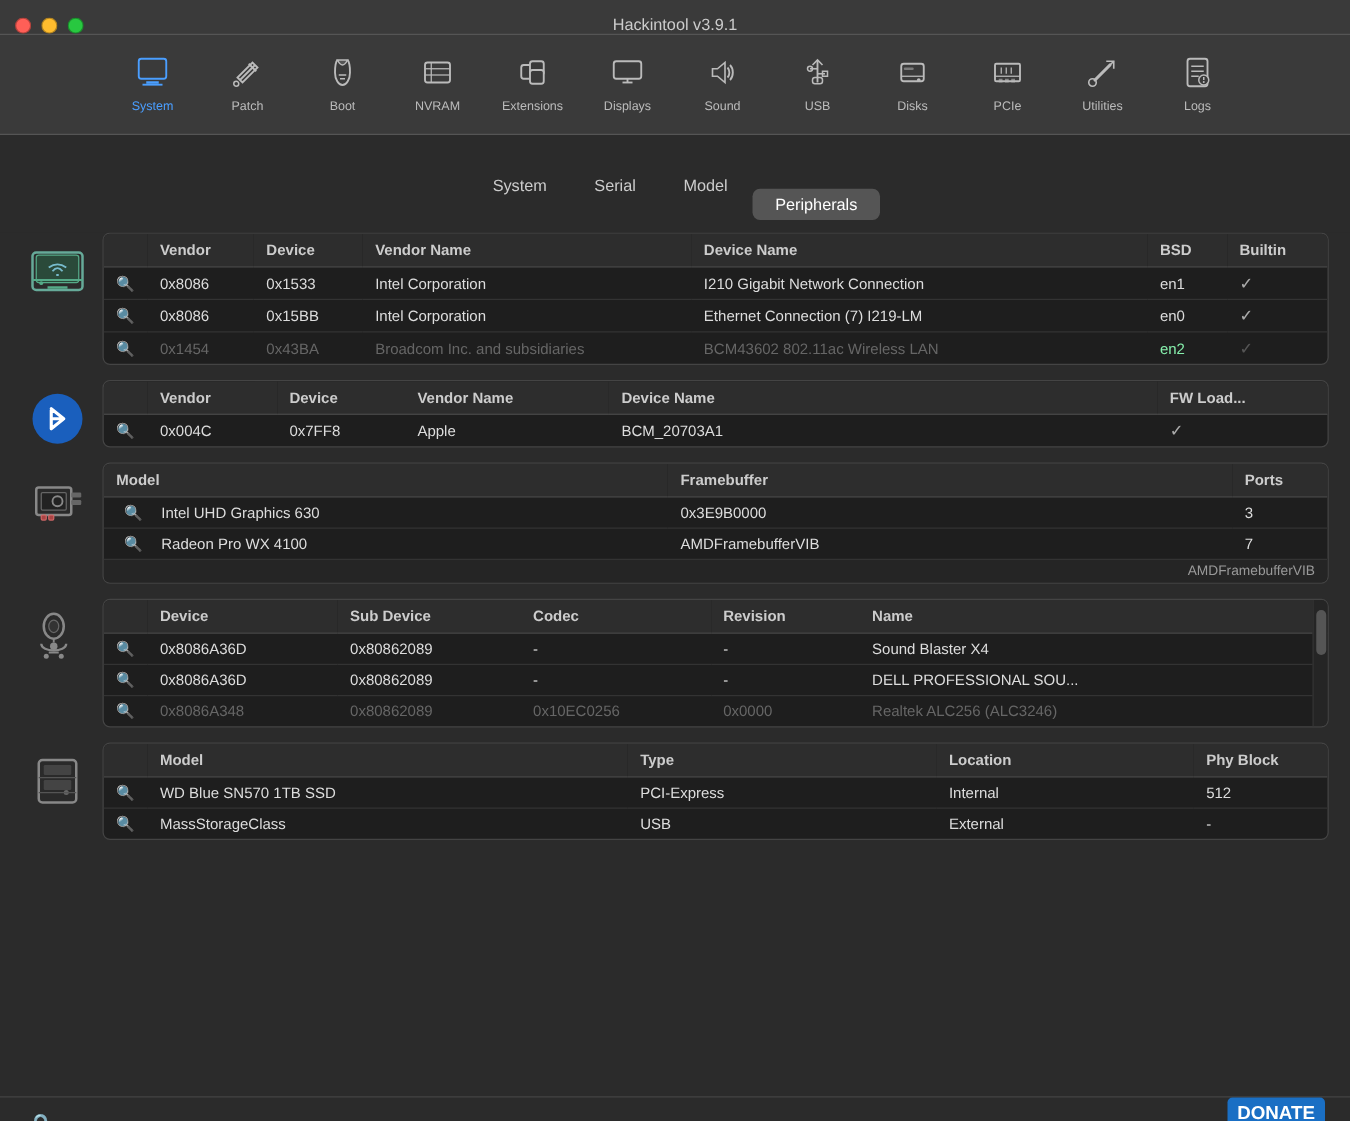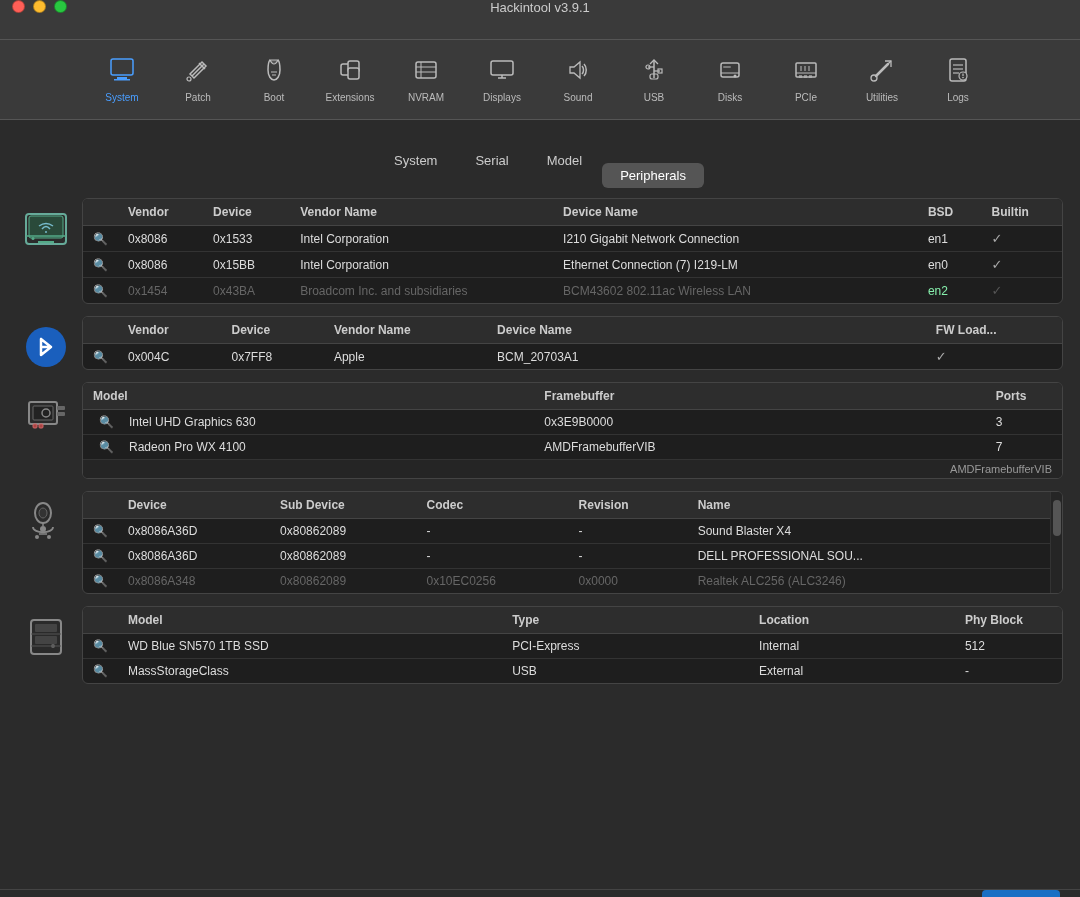--- a/index.html
+++ b/index.html
@@ -8,23 +8,23 @@
       height: 897px;
       background: #2b2b2b;
       font-family: -apple-system, BlinkMacSystemFont, 'Helvetica Neue', Arial, sans-serif;
       overflow: hidden;
       color: #e0e0e0;
     }
 
     
     .title-bar {
       background: #3a3a3a;
-      height: 40px;
-      display: flex;
-      align-items: flex-start;
+      height: 28px;
+      display: flex;
+      align-items: flex-end;
       justify-content: center;
       position: relative;
       border-bottom: 1px solid #555;
     }
     .title-bar-buttons {
       position: absolute;
       left: 12px;
       display: flex;
       gap: 8px;
       align-items: center;
@@ -273,38 +273,38 @@
         <path d="M10 4 L18 4 C18 4 16 8 14 8 C12 8 10 4 10 4 Z" stroke="#bbb" stroke-width="1.2" fill="#555"></path>
         <path d="M11 16 L17 16 M12 19 L16 19" stroke="#bbb" stroke-width="1.2"></path>
       </svg>
     </div>
     <span class="label">Boot</span>
   </div>
 
   <div class="toolbar-item">
     <div class="icon-area">
       <svg width="28" height="28" viewBox="0 0 28 28" fill="none">
-        <rect x="5" y="8" width="11" height="11" rx="2" stroke="#bbb" stroke-width="1.5" fill="none"></rect>
-        <rect x="12" y="5" width="11" height="11" rx="2" stroke="#bbb" stroke-width="1.5" fill="#3a3a3a"></rect>
-        <rect x="12" y="12" width="11" height="11" rx="2" stroke="#bbb" stroke-width="1.5" fill="#3a3a3a"></rect>
-      </svg>
-    </div>
-    <span class="label">Extensions</span>
-  </div>
-
-  <div class="toolbar-item">
-    <div class="icon-area">
-      <svg width="28" height="28" viewBox="0 0 28 28" fill="none">
         <rect x="4" y="6" width="20" height="16" rx="2" stroke="#bbb" stroke-width="1.5" fill="none"></rect>
         <line x1="4" y1="11" x2="24" y2="11" stroke="#bbb" stroke-width="1"></line>
         <line x1="9" y1="6" x2="9" y2="22" stroke="#bbb" stroke-width="1"></line>
         <line x1="4" y1="16" x2="24" y2="16" stroke="#bbb" stroke-width="1"></line>
       </svg>
     </div>
     <span class="label">NVRAM</span>
+  </div>
+
+  <div class="toolbar-item">
+    <div class="icon-area">
+      <svg width="28" height="28" viewBox="0 0 28 28" fill="none">
+        <rect x="5" y="8" width="11" height="11" rx="2" stroke="#bbb" stroke-width="1.5" fill="none"></rect>
+        <rect x="12" y="5" width="11" height="11" rx="2" stroke="#bbb" stroke-width="1.5" fill="#3a3a3a"></rect>
+        <rect x="12" y="12" width="11" height="11" rx="2" stroke="#bbb" stroke-width="1.5" fill="#3a3a3a"></rect>
+      </svg>
+    </div>
+    <span class="label">Extensions</span>
   </div>
 
   <div class="toolbar-item">
     <div class="icon-area">
       <svg width="28" height="28" viewBox="0 0 28 28" fill="none">
         <rect x="3" y="5" width="22" height="14" rx="2" stroke="#bbb" stroke-width="1.5" fill="none"></rect>
         <line x1="10" y1="22" x2="18" y2="22" stroke="#bbb" stroke-width="1.5"></line>
         <line x1="14" y1="19" x2="14" y2="22" stroke="#bbb" stroke-width="1.5"></line>
       </svg>
     </div>

